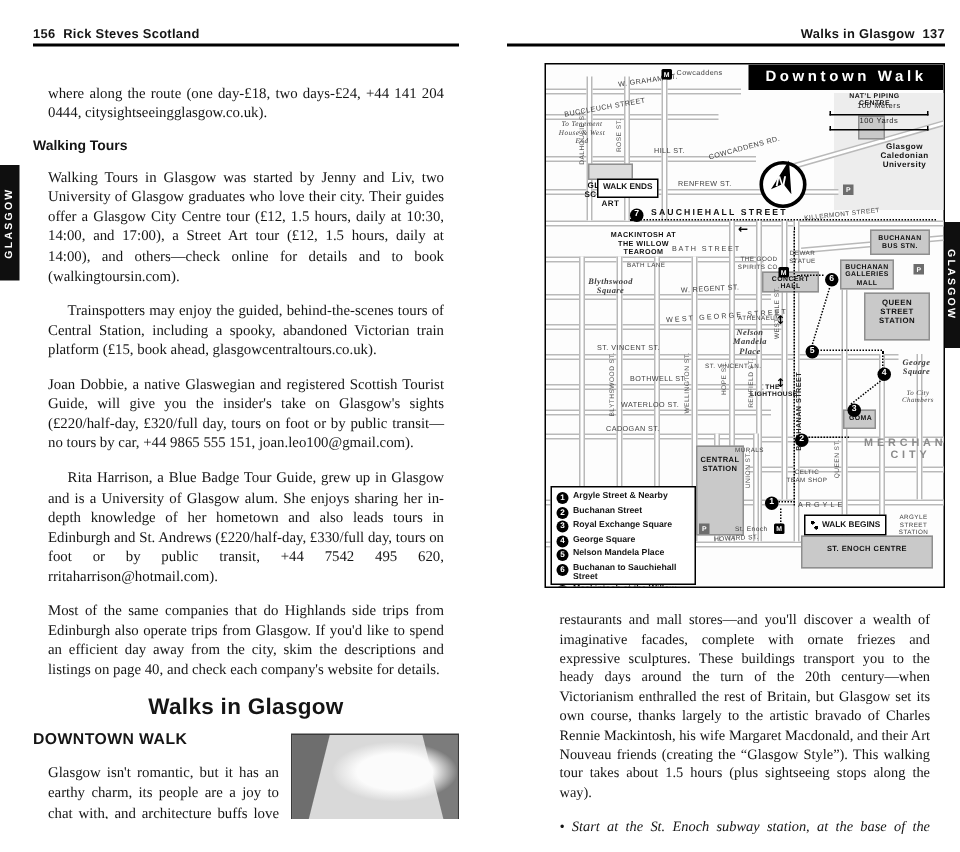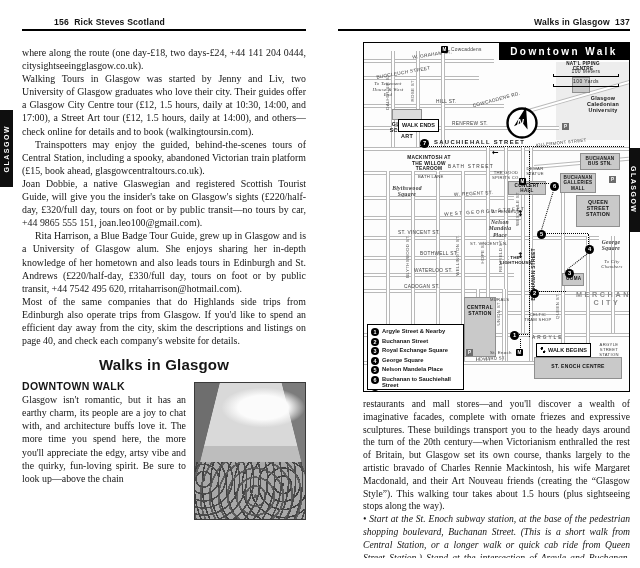--- a/index.html
+++ b/index.html
@@ -1,31 +1,31 @@
 <!DOCTYPE html>
 <html><head>
 <meta charset="utf-8">
 <style>
   *{box-sizing:border-box;}
   html,body{margin:0;padding:0;}
   body{width:640px;height:568px;position:relative;background:#fff;color:#151515;
        font-family:"Liberation Serif",serif;overflow:hidden;}
   .abs{position:absolute;}
   
-  .phead{position:absolute;top:17px;font:bold 8.6px "Liberation Sans",sans-serif;letter-spacing:.2px;white-space:nowrap;margin-left:32px;}
+  .phead{position:absolute;top:17px;font:bold 8.6px "Liberation Sans",sans-serif;letter-spacing:.2px;white-space:nowrap;}
   .hrule{position:absolute;top:29px;height:1.5px;background:#000;}
   .pnum{font-weight:bold;}
   
   .tab{position:absolute;background:#0f0f0f;color:#fff;width:13px;display:flex;align-items:center;justify-content:center;
        font:bold 7px "Liberation Sans",sans-serif;letter-spacing:1.5px;}
   .tab .vtxt{writing-mode:vertical-rl;}
   .tab.leftside .vtxt{transform:rotate(180deg);}
   
   .col{position:absolute;font-size:9.9px;line-height:13.1px;text-align:justify;}
-  .col p{margin:0;text-align:justify;}
+  .col p{margin:10px;text-align:justify;}
   .col p.ind{text-indent:13px;}
   h4.shead{font:bold 9.3px "Liberation Sans",sans-serif;margin:6px 0 1px;}
   h2.bighead{font:bold 15px "Liberation Sans",sans-serif;text-align:center;margin:9px 0 6px;letter-spacing:.2px;}
   h3.dwalk{font:bold 10.5px "Liberation Sans",sans-serif;margin:7px 0 1px;letter-spacing:.3px;}
   b.lead{font-weight:normal;}
   .ital{font-style:italic;}
   
   .photo{float:right;width:112px;height:138px;margin:2px 0 2px 8px;border:1px solid #3a3a3a;position:relative;overflow:hidden;
     background:
       radial-gradient(ellipse 42px 20px at 62% 18%, #fbfbfb 0 60%, rgba(250,250,250,0) 100%),
@@ -88,20 +88,21 @@
     <span class="pnum">156</span>&nbsp;&nbsp;<span>Rick Steves Scotland</span>
   </span>
   <div class="hrule" style="left:22px;width:284px;"></div>
   <div class="tab leftside" style="left:0;top:110px;height:77px;">
     <span class="vtxt">GLASGOW</span>
   </div>
 
   <div class="col" style="left:22px;top:46px;width:284px;height:500px;overflow:hidden;">
     <p>where along the route (one day-£18, two days-£24, +44 141 204 0444, citysightseeingglasgow.co.uk).</p>
 
+    <h4 class="shead">Walking Tours</h4>
     <p><b class="lead">Walking Tours in Glasgow</b><span> was started by Jenny and Liv, two University of Glasgow graduates who love their city. Their guides offer a Glasgow City Centre tour (£12, 1.5 hours, daily at 10:30, 14:00, and 17:00), a Street Art tour (£12, 1.5 hours, daily at 14:00), and others—check online for details and to book (walkingtoursin.com).</span></p>
     <p class="ind"><span>Trainspotters may enjoy the guided, behind-the-scenes tours of </span><b class="lead">Central Station,</b><span> including a spooky, abandoned Victorian train platform (£15, book ahead, glasgowcentraltours.co.uk).</span></p>
 
     <p><b class="lead">Joan Dobbie,</b><span> a native Glaswegian and registered Scottish Tourist Guide, will give you the insider's take on Glasgow's sights (£220/half-day, £320/full day, tours on foot or by public transit—no tours by car, +44 9865 555 151, joan.leo100@gmail.com).</span></p>
     <p class="ind"><b class="lead">Rita Harrison,</b><span> a Blue Badge Tour Guide, grew up in Glasgow and is a University of Glasgow alum. She enjoys sharing her in-depth knowledge of her hometown and also leads tours in Edinburgh and St. Andrews (£220/half-day, £330/full day, tours on foot or by public transit, +44 7542 495 620, rritaharrison@hotmail.com).</span></p>
 
     <p>Most of the same companies that do Highlands side trips from Edinburgh also operate trips from Glasgow. If you'd like to spend an efficient day away from the city, skim the descriptions and listings on page 40, and check each company's website for details.</p>
 
     <h2 class="bighead">Walks in Glasgow</h2>
     <div>

